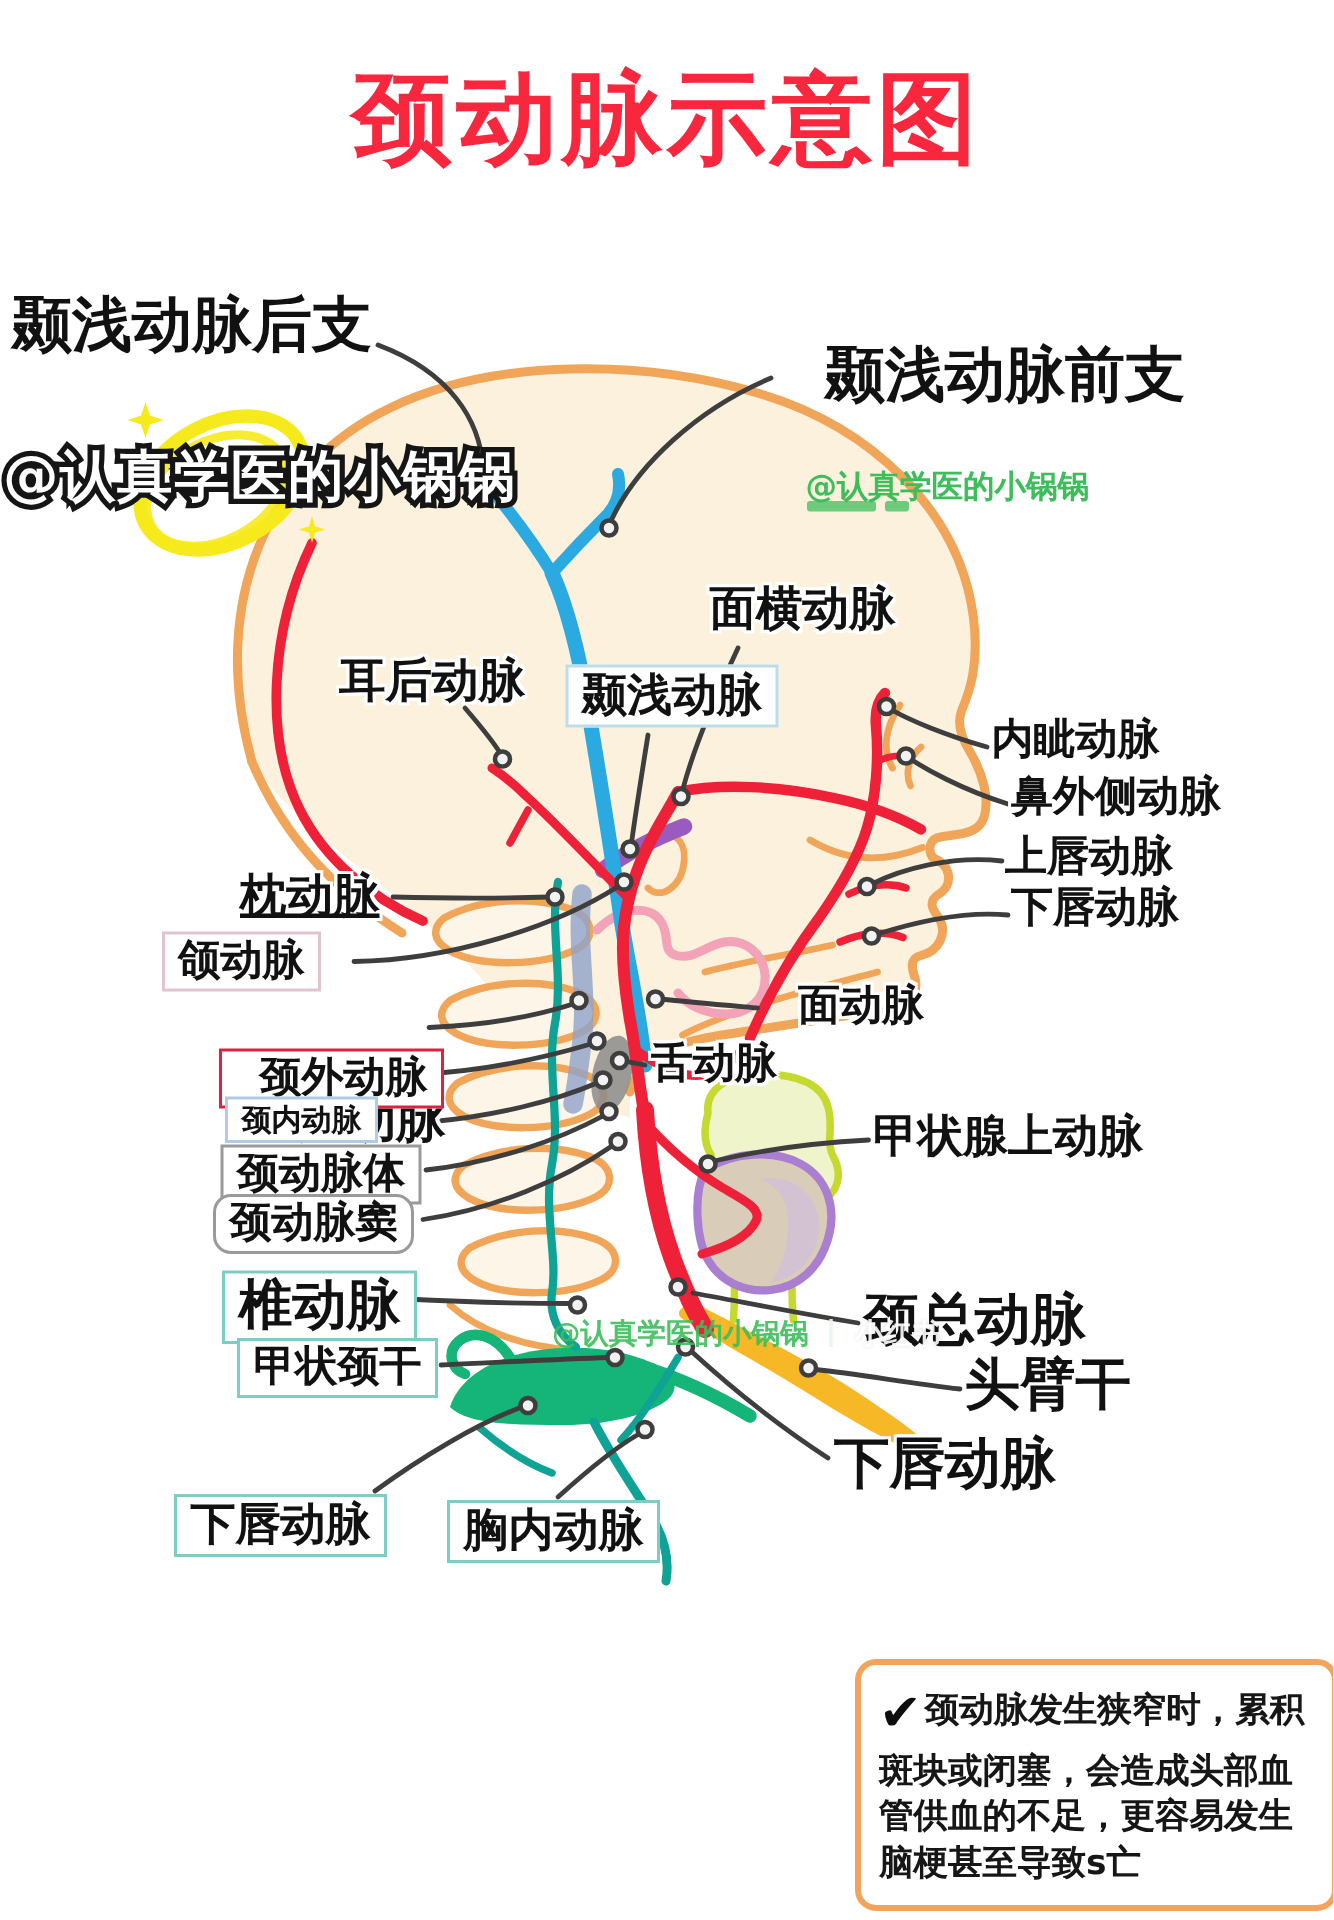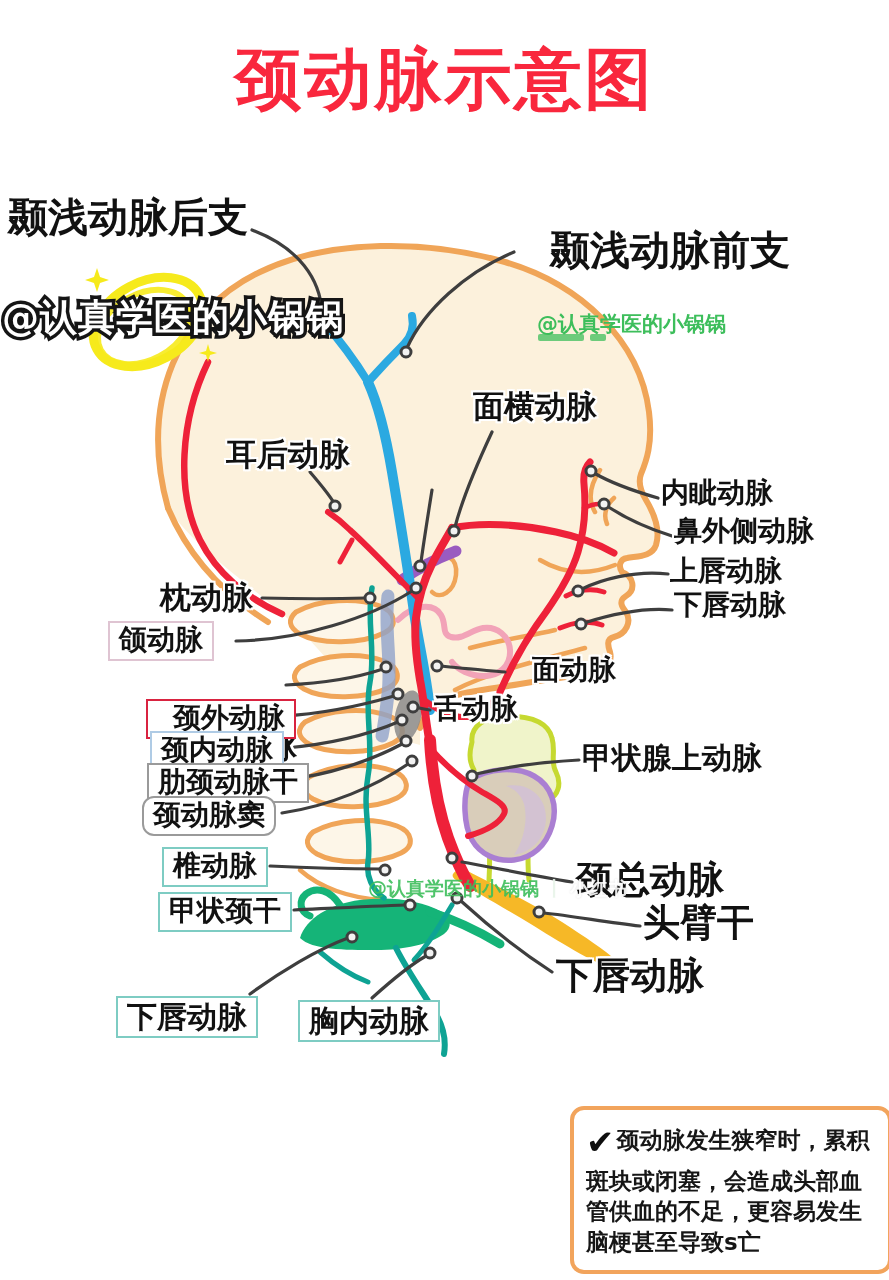--- a/index.html
+++ b/index.html
@@ -210,35 +210,36 @@
 
   <div class="lbl" style="left:8px;top:195px;font-size:40px;font-weight:900;">颞浅动脉后支</div>
   <div class="lbl" style="left:518px;top:228px;font-size:40px;font-weight:900;margin-left:32px;">颞浅动脉前支</div>
 
   <div class="wm-green" style="left:537px;top:310px;font-size:21px;">@认真学医的小锅锅</div>
   <div class="smudge" style="left:538px;top:334px;width:46px;height:7px;"></div>
   <div class="smudge" style="left:590px;top:334px;width:16px;height:7px;"></div>
 
   <div class="lbl" style="left:437px;top:389px;font-size:31px;padding-left:36px;">面横动脉</div>
   <div class="lbl" style="left:226px;top:437px;font-size:31px;">耳后动脉</div>
+  <div class="lbl bx bx-lightblue" style="left:377px;top:443px;font-size:30px;">颞浅动脉</div>
   <div class="lbl" style="left:661px;top:478px;font-size:28px;">内眦动脉</div>
   <div class="lbl" style="left:674px;top:516px;font-size:28px;">鼻外侧动脉</div>
   <div class="lbl" style="left:670px;top:556px;font-size:28px;">上唇动脉</div>
   <div class="lbl" style="left:674px;top:590px;font-size:28px;">下唇动脉</div>
-  <div class="lbl" style="left:160px;top:580px;font-size:31px;">枕动脉</div>
+  <div class="lbl" style="left:160px;top:580px;font-size:31px;text-decoration:underline;">枕动脉</div>
   <div class="lbl bx bx-pink" style="left:108px;top:621px;font-size:28px;">颌动脉</div>
   <div class="lbl" style="left:165px;top:692px;font-size:33px;margin-top:36px;">咽升动脉</div>
   <div class="lbl bx bx-red" style="left:146px;top:699px;font-size:28px;">颈外动脉</div>
-  <div class="lbl bx bx-blue" style="left:150px;top:731px;font-size:28px;">颈内动脉</div>
-  <div class="lbl bx bx-gray" style="left:147px;top:763px;font-size:28px;">肋颈动脉干</div>
+  <div class="lbl bx bx-blue" style="left:150px;top:731px;font-size:20px;">颈内动脉</div>
+  <div class="lbl bx bx-gray" style="left:147px;top:763px;font-size:28px;">颈动脉体</div>
   <div class="lbl bx bx-gray" style="left:142px;top:796px;font-size:28px;border-radius:12px;">颈动脉窦</div>
   <div class="lbl" style="left:508px;top:655px;font-size:28px;padding-left:24px;">面动脉</div>
   <div class="lbl" style="left:434px;top:694px;font-size:28px;">舌动脉</div>
   <div class="lbl" style="left:582px;top:741px;font-size:30px;">甲状腺上动脉</div>
-  <div class="lbl bx bx-teal" style="left:162px;top:847px;font-size:28px;">椎动脉</div>
+  <div class="lbl bx bx-teal" style="left:148px;top:847px;font-size:36px;">椎动脉</div>
   <div class="lbl bx bx-teal" style="left:158px;top:892px;font-size:28px;">甲状颈干</div>
   <div class="lbl" style="left:576px;top:860px;font-size:37px;">颈总动脉</div>
   <div class="lbl" style="left:643px;top:903px;font-size:37px;">头臂干</div>
   <div class="lbl" style="left:556px;top:956px;font-size:37px;">下唇动脉</div>
   <div class="lbl bx bx-teal" style="left:116px;top:996px;font-size:30px;">下唇动脉</div>
   <div class="lbl bx bx-teal" style="left:298px;top:1000px;font-size:30px;">胸内动脉</div>
 
   <div id="wm-center">
     <span class="g">@认真学医的小锅锅</span><span class="d">丨</span><span class="w">小红书</span>
   </div>

